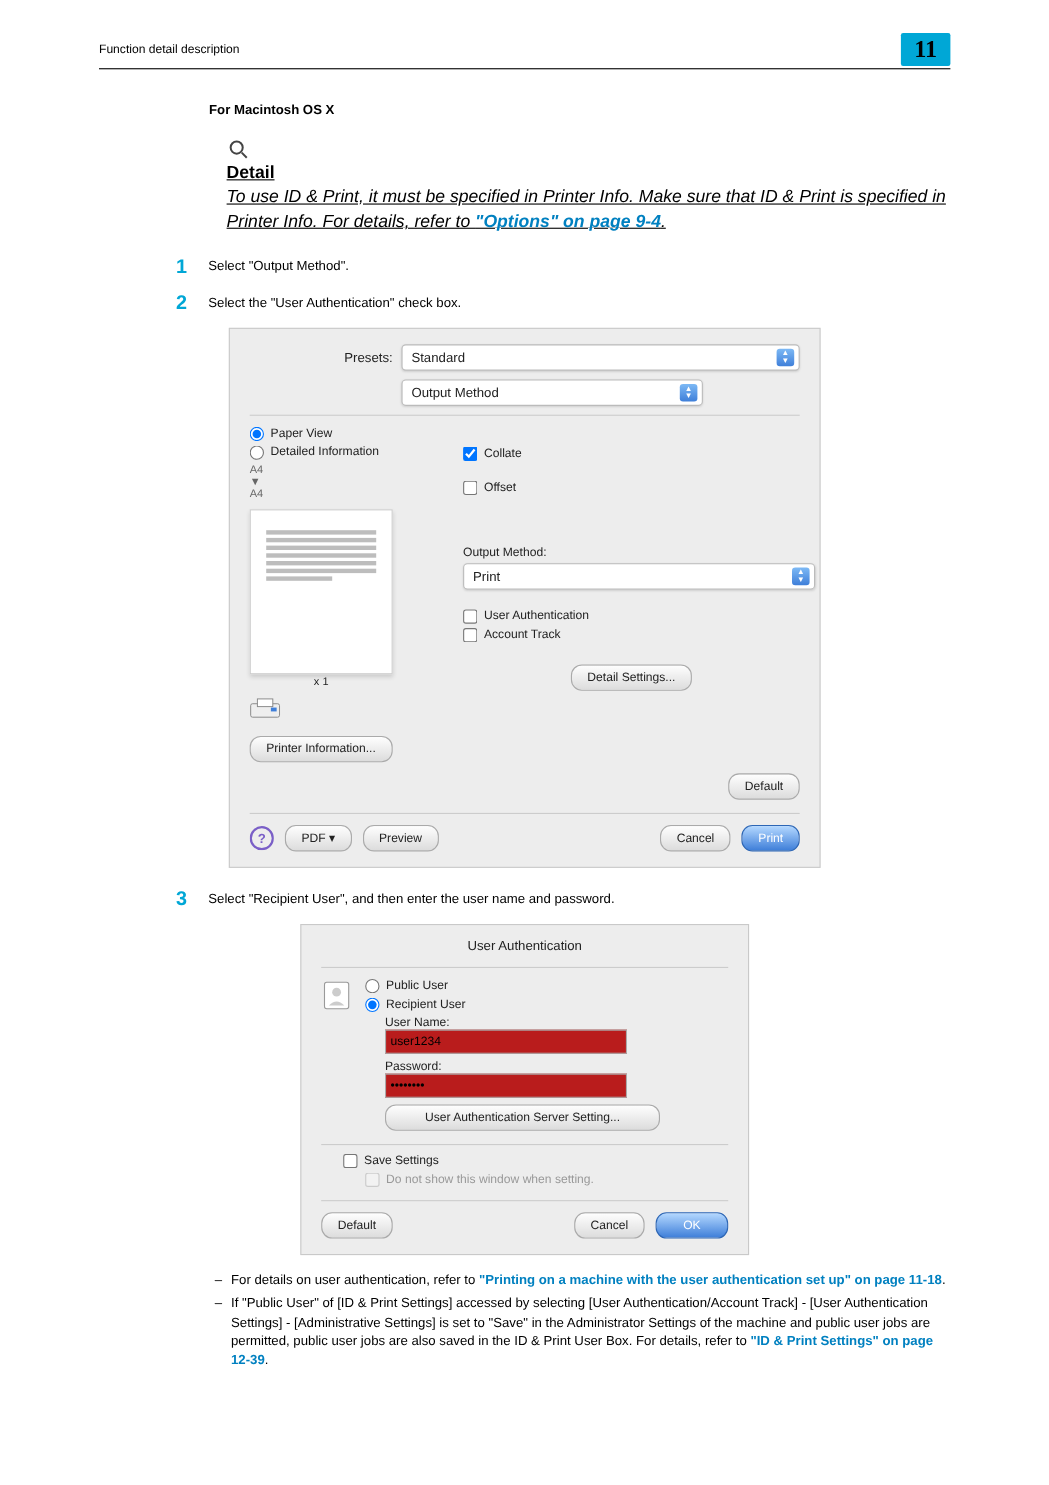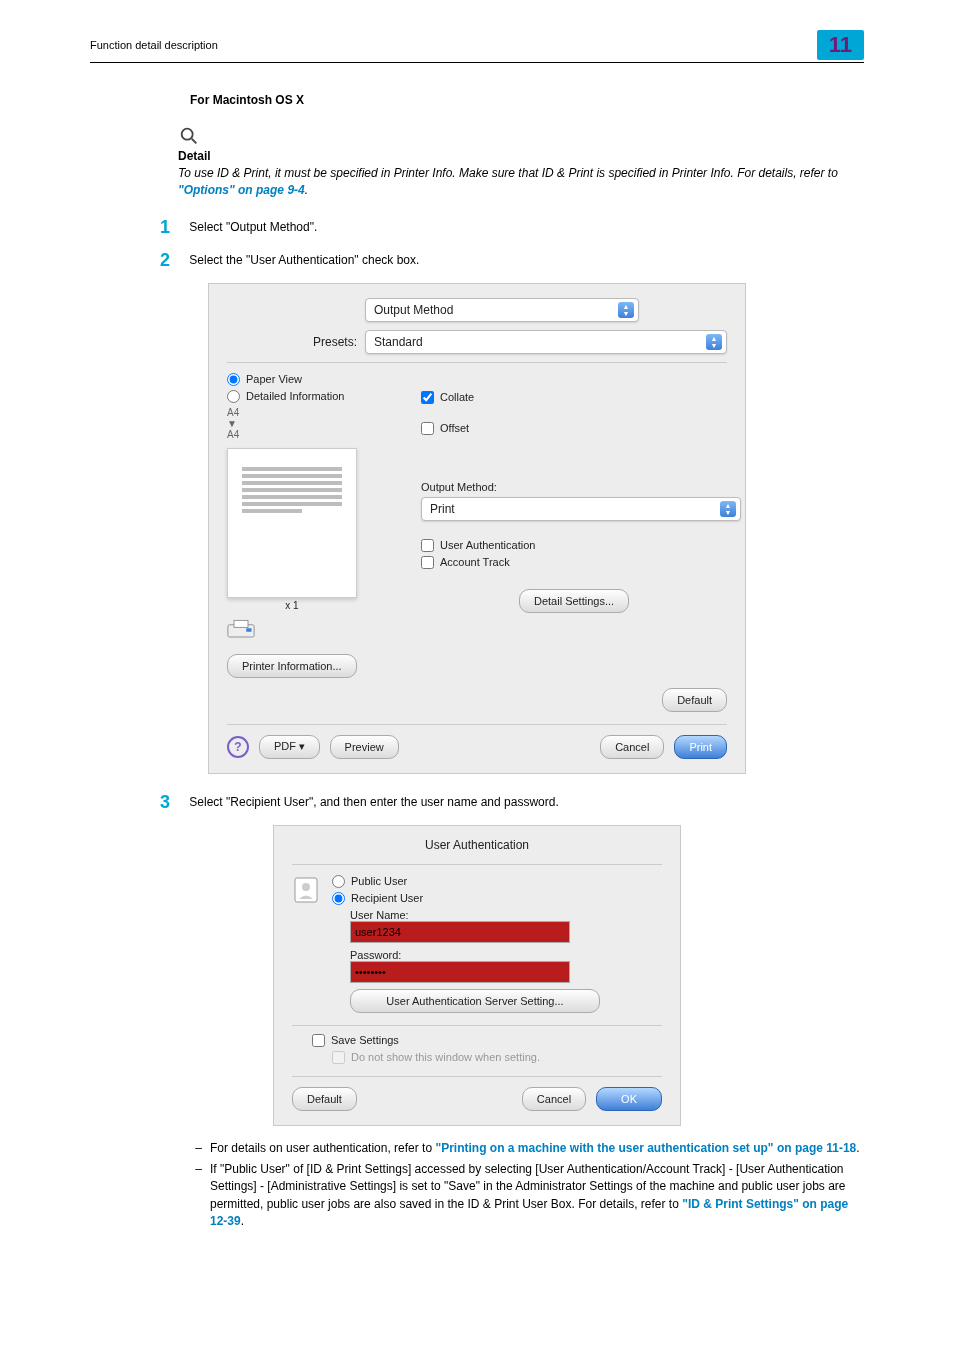--- a/index.html
+++ b/index.html
@@ -17,36 +17,38 @@
     display: flex;
     justify-content: space-between;
     align-items: center;
     border-bottom: 1px solid #000;
     padding-bottom: 2px;
     font-size: 11px;
     gap: 23px;
   }
   .hdr .chap {
     background: #00a7d6;
-    color: #701a75;
+    color: #000000;
     font-weight: bold;
     font-size: 22px;
     padding: 2px 12px;
     border-radius: 2px;
+    font-family: Liberation Serif, serif;
   }
   .subhead {
     margin-top: 30px;
     margin-left: 100px;
     font-size: 12px;
     font-weight: bold;
   }
   .detail-block {
-    margin-left: 88px;
+    margin-left: 116px;
     margin-top: 18px;
-    font-size: 12px;
+    font-size: 16px;
+    text-decoration: underline;
   }
   .detail-block svg { display:block; }
   .detail-title { font-weight: bold; margin-top:2px; }
   .detail-body { font-style: italic; margin-top:2px; line-height:1.4; }
   .link { color:#0080c0; font-weight:bold; }
   ol.steps { list-style:none; padding:0; margin:18px 0 0 70px; }
   ol.steps li { margin-bottom:12px; font-size:12px; }
   ol.steps li .num { color:#00a7d6; font-weight:bold; font-size:18px; display:inline-block; width:26px; vertical-align:middle; }
   
   .mac-box {
@@ -166,29 +168,29 @@
       <span>Select "Output Method".</span>
     </li>
     <li>
       <span class="num">2</span>
       <span>Select the "User Authentication" check box.</span>
     </li>
   </ol>
 
   <div class="mac-box">
     <div class="row">
-      <div class="sel short">
-        <span>Output Method</span>
-        <span class="arrows">▲<br>▼</span>
-      </div>
-    </div>
-    <div class="row">
       <label class="lab">Presets:</label>
       <div class="sel">
         <span>Standard</span>
+        <span class="arrows">▲<br>▼</span>
+      </div>
+    </div>
+    <div class="row">
+      <div class="sel short">
+        <span>Output Method</span>
         <span class="arrows">▲<br>▼</span>
       </div>
     </div>
     <div class="panel">
       <div class="pv-left">
         <div class="radio">
           <input type="radio" checked="" style="">
           <span>Paper View</span>
         </div>
         <div class="radio">

